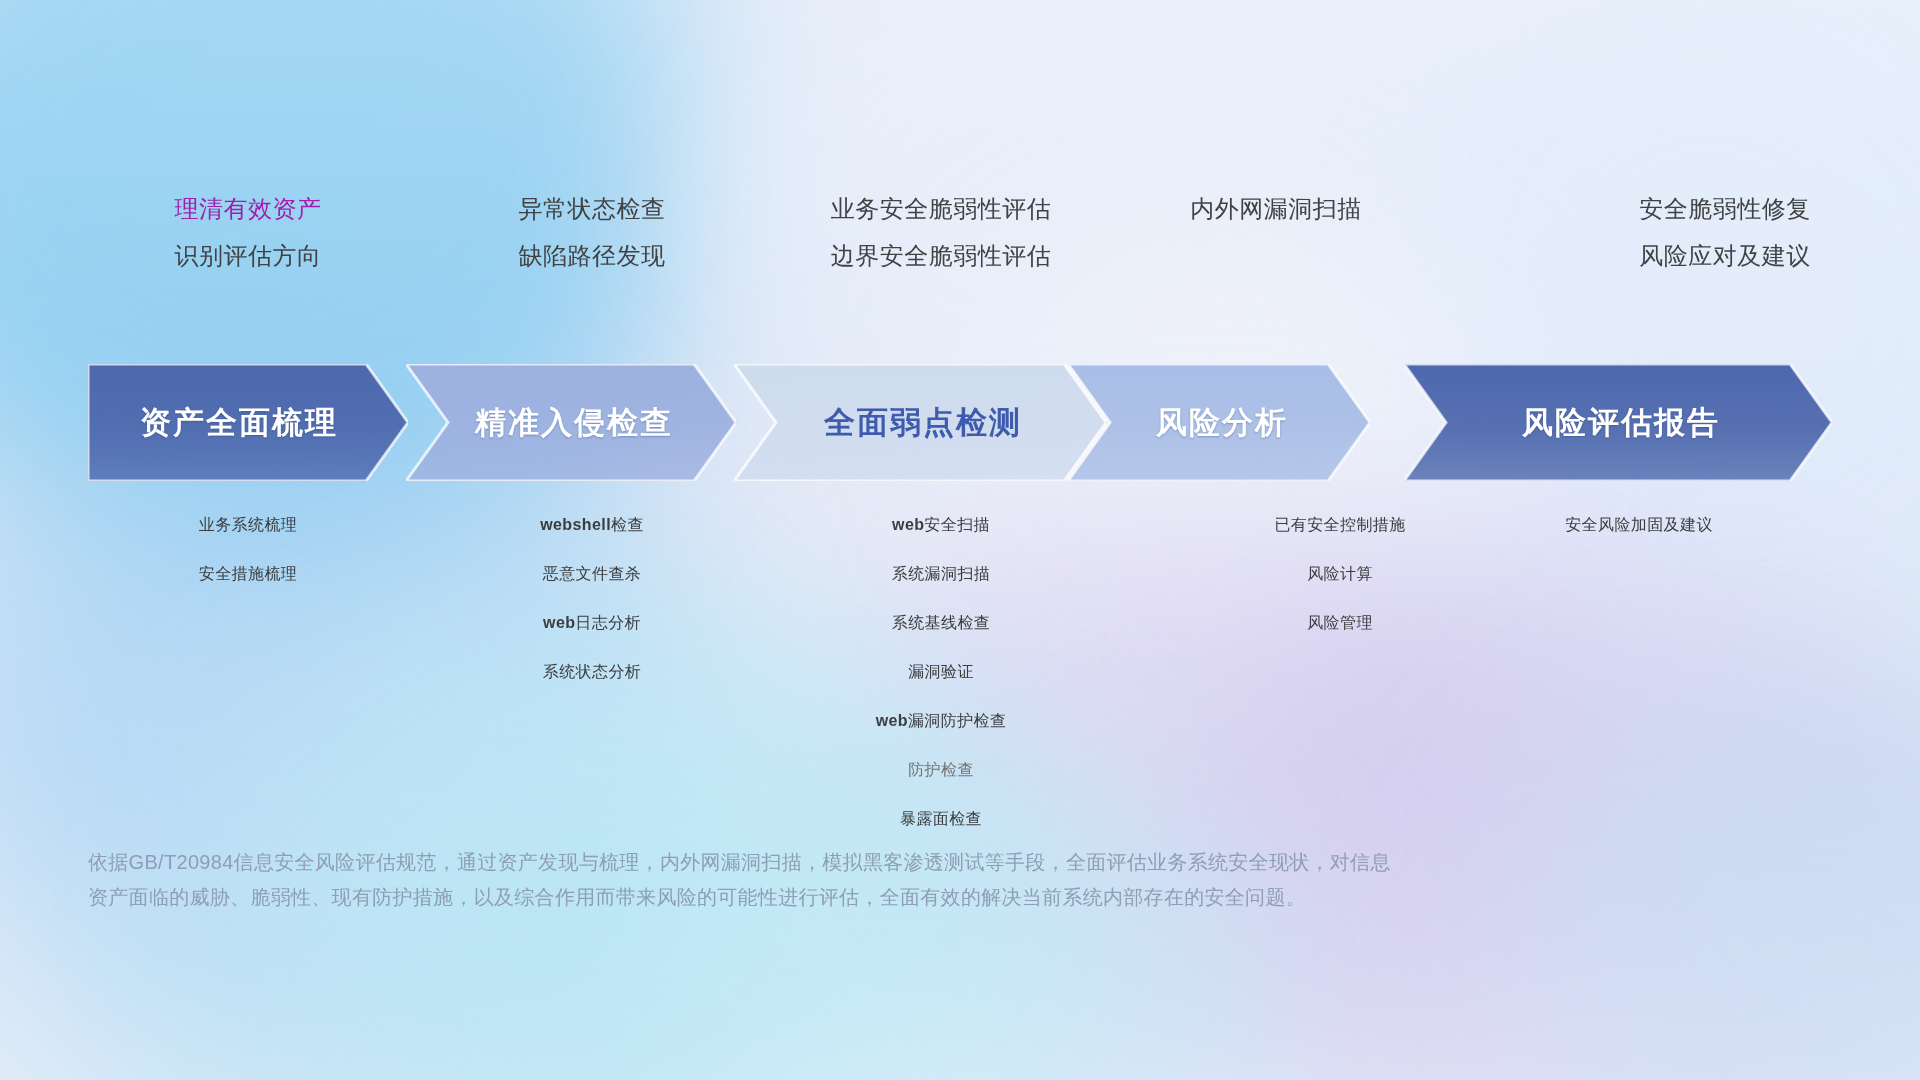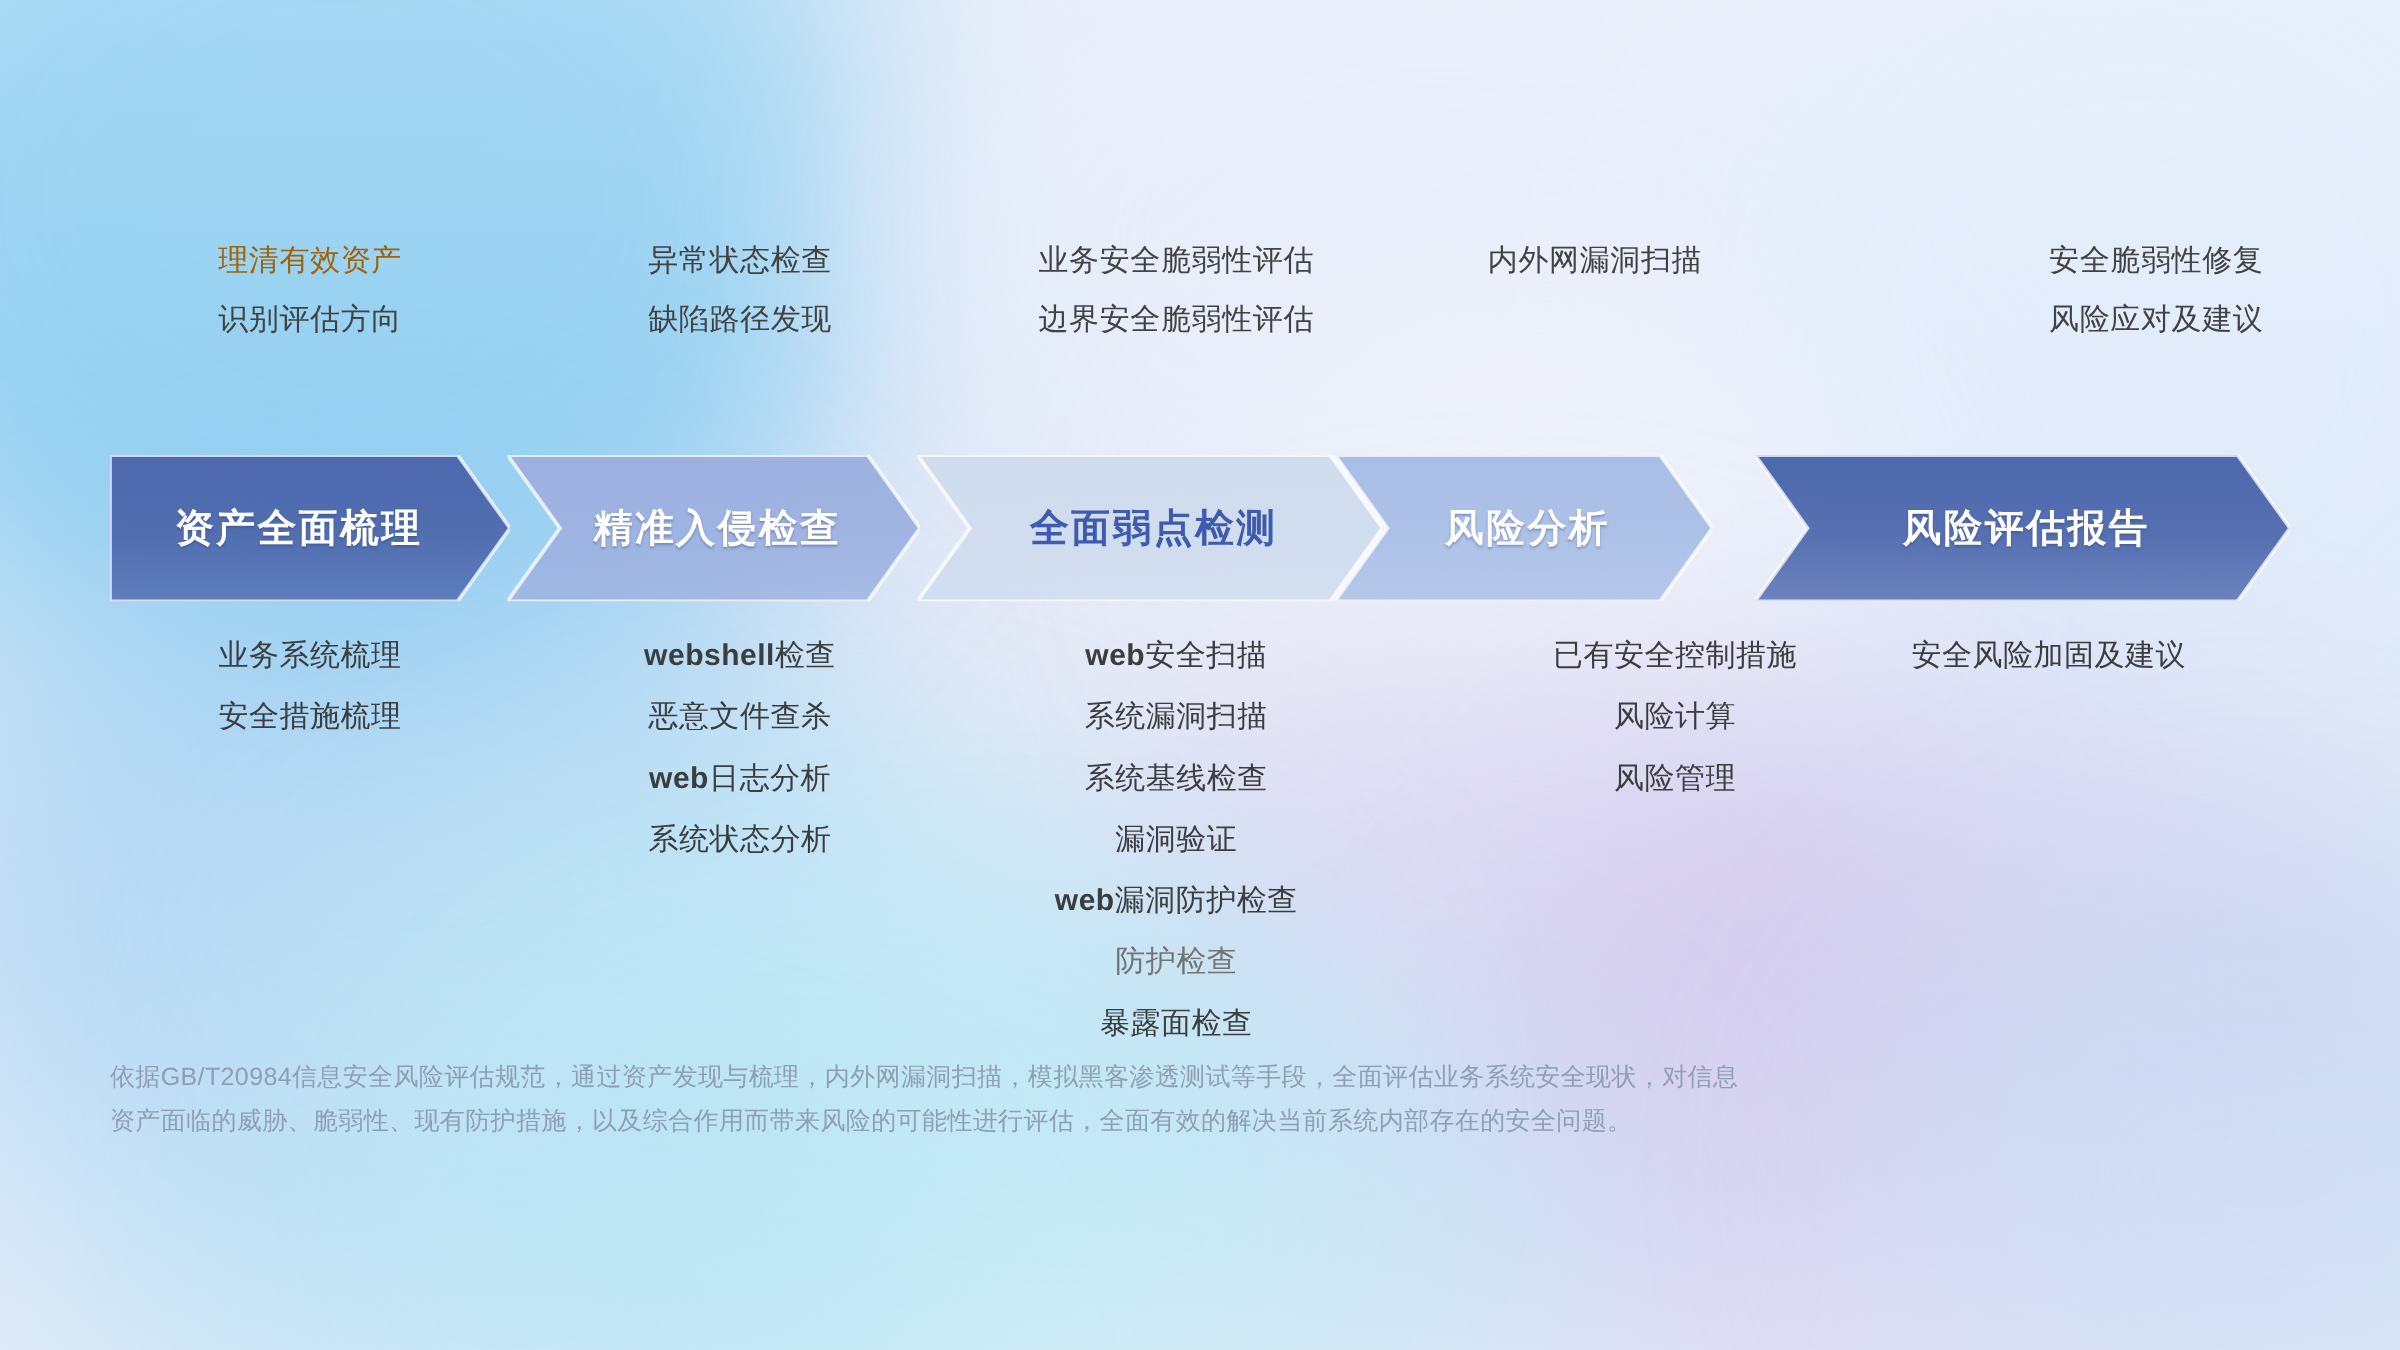--- a/index.html
+++ b/index.html
@@ -42,21 +42,21 @@
   .chev{position:absolute;top:0;height:117px;display:flex;align-items:center;justify-content:center;}
   .chev .lbl{
     position:relative;z-index:3;font-size:31px;font-weight:bold;letter-spacing:2px;white-space:nowrap;
   }
   .chev svg{position:absolute;left:0;top:0;}
 
   
   .botrow{position:absolute;left:0;top:500px;width:1920px;display:flex;align-items:flex-start;}
   .botcol{text-align:center;}
   .botcol .bline{
-    font-size:24px;color:#3b3d3f;line-height:49px;letter-spacing:.4px;white-space:nowrap;
+    font-size:16px;color:#3b3d3f;line-height:49px;letter-spacing:.4px;white-space:nowrap;
   }
   .botcol .bline b{font-weight:bold;}
 
   
   .footer{position:absolute;left:88px;top:845px;width:1560px;}
   .footer .fline{
     font-size:20px;color:#8e9eb4;line-height:35px;letter-spacing:.3px;white-space:nowrap;
   }
 </style>
 </head>
@@ -75,21 +75,21 @@
   <div class="blob b3"></div>
   <div class="blob b8"></div>
   <div class="blob b9"></div>
   <div class="blob b10"></div>
   <div class="veil"></div>
 
   <div class="content">
 
     <div class="toprow" id="toprow">
         <div class="topcol" style="position: absolute; left: 88px; width: 320px; top: 0px;">
-          <div class="tline" style="color: #a16207;">理清有效资产</div>
+          <div class="tline" style="color: #a21caf;">理清有效资产</div>
           <div class="tline" style="color: rgb(64, 66, 68);">识别评估方向</div>
         </div>
         <div class="topcol" style="position: absolute; left: 448px; width: 288px; top: 0px;">
           <div class="tline" style="color: rgb(64, 66, 68);">异常状态检查</div>
           <div class="tline" style="color: rgb(64, 66, 68);">缺陷路径发现</div>
         </div>
         <div class="topcol" style="position: absolute; left: 776px; width: 330px; top: 0px;">
           <div class="tline" style="color: rgb(64, 66, 68);">业务安全脆弱性评估</div>
           <div class="tline" style="color: rgb(64, 66, 68);">边界安全脆弱性评估</div>
         </div>

